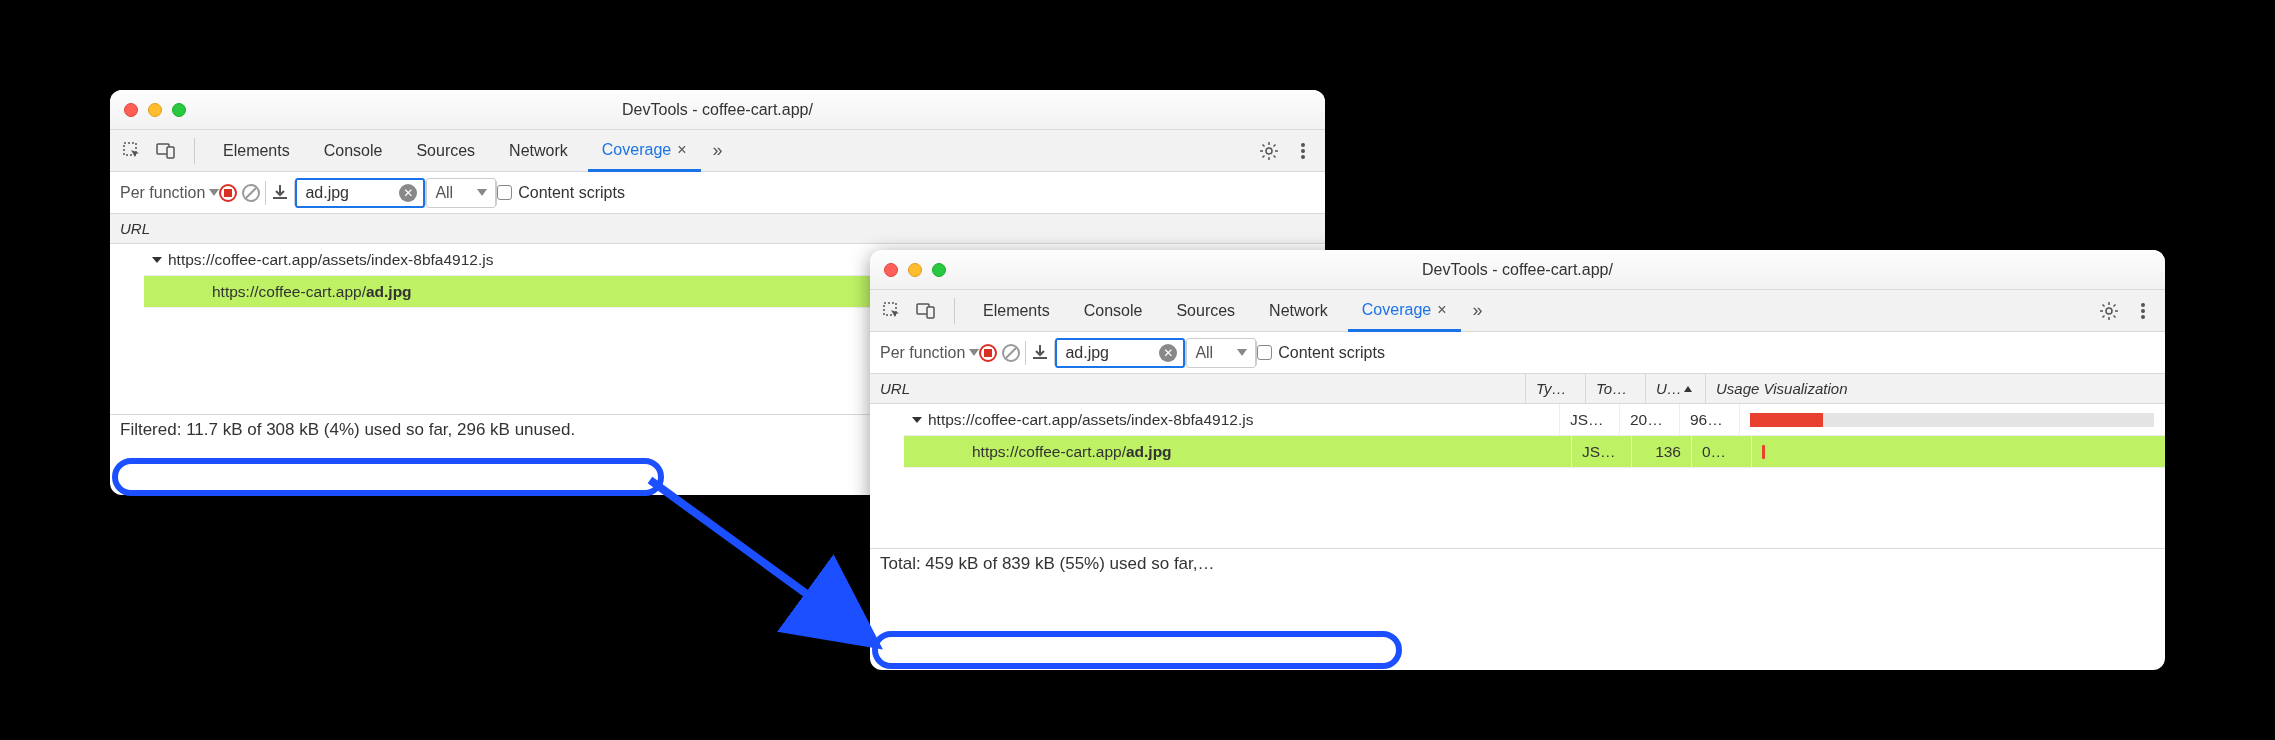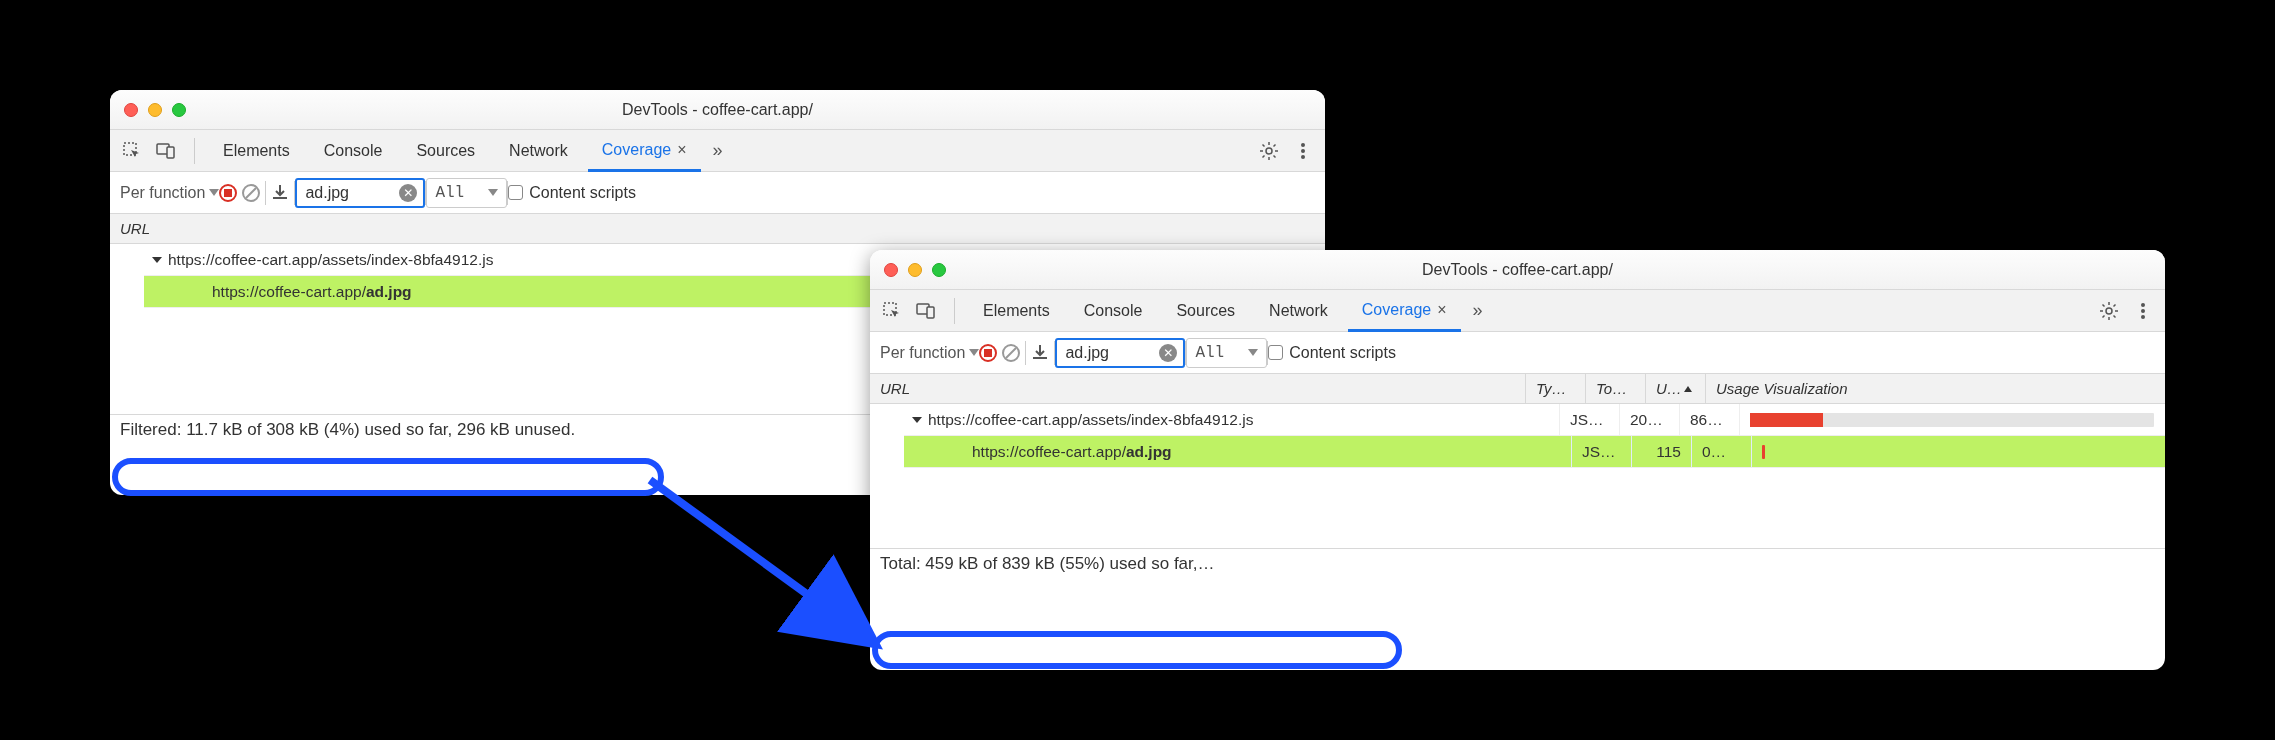--- a/index.html
+++ b/index.html
@@ -54,21 +54,21 @@
     display:flex; align-items:center; height:42px; border-bottom:1px solid #d8d8d8; background:#fff; padding:0 10px; gap:0; font-size:16px; color:#555;
   }
   .select { display:flex; align-items:center; gap:4px; cursor:pointer; }
   .caret { width:0;height:0;border-left:5px solid transparent;border-right:5px solid transparent;border-top:7px solid #888; }
   .rec-btn { width:18px;height:18px;border-radius:50%; border:2.5px solid #d93025; display:flex;align-items:center;justify-content:center;}
   .rec-btn::after{content:"";width:8px;height:8px;background:#d93025;}
   .divider { width:1px; height:24px; background:#ccc; }
   .search-box { display:flex; align-items:center; border:2px solid #1a73e8; border-radius:3px; padding:2px 6px; height:30px; background:#fff; }
   .search-box input { border:none; outline:none; font-size:16px; color:#333; width:96px; }
   .clear-x { width:18px;height:18px; border-radius:50%; background:#888; color:#fff; display:flex;align-items:center;justify-content:center; font-size:12px; cursor:pointer;}
-  .dropdown { display:flex; align-items:center; border:1px solid #ccc; border-radius:3px; padding:11px 8px; height:30px; background:#fff; gap:24px; cursor:pointer;font-family:Liberation Mono, monospace;}
+  .dropdown { display:flex; align-items:center; border:1px solid #ccc; border-radius:3px; padding:11px 8px; height:30px; background:#fff; gap:24px; cursor:pointer;}
   .checkbox { width:15px;height:15px; border:1.5px solid #888; border-radius:3px; display:inline-block; margin-right:6px; vertical-align:middle;}
   .cscripts { display:flex; align-items:center; color:#333; font-size:16px; cursor:pointer; }
   .headers { display:flex; background:#f2f2f2; border-bottom:1px solid #d8d8d8; height:30px; }
   .headers .col { padding:4px 10px; border-right:1px solid #d8d8d8; font-size:15px; color:#333; display:flex; align-items:center;font-style:italic; }
   .row { display:flex; height:32px; align-items:center; border-bottom:1px solid #eee; font-size:15.5px;margin-left:34px; }
   .row .col { padding:0 10px; border-right:1px solid transparent; display:flex; align-items:center; height:100%; }
   .row.alt { background:#bef264;padding-left:12px; }
   .disclose { width:0;height:0;border-top:5px solid transparent;border-bottom:5px solid transparent;border-left:6px solid #333; transform:rotate(90deg); margin-right:8px; display:inline-block;}
   .bold { font-weight:700; }
   .sort-ind { width:0;height:0;border-left:4px solid transparent;border-right:4px solid transparent;border-bottom:6px solid #333; margin-left:2px;}
@@ -275,34 +275,34 @@
       </div>
     <div class="col" style="flex:1;border-right:none">Usage Visualization</div>
   </div>
   <div class="row">
     <div class="col" style="width:656px;border-right:1px solid #eee">
         <span class="disclose"></span>
         <span>https://coffee-cart.app/assets/index-8bfa4912.js</span>
       </div>
     <div class="col" style="width:60px;border-right:1px solid #eee">JS…</div>
     <div class="col" style="width:60px;border-right:1px solid #eee">20…</div>
-    <div class="col" style="width:60px;border-right:1px solid #eee">86…</div>
+    <div class="col" style="width:60px;border-right:1px solid #eee">96…</div>
     <div class="col" style="flex:1">
         <div class="usage-bar" style="width:100%">
           <div class="fill" style="width:18%"></div>
         </div>
       </div>
   </div>
   <div class="row alt">
     <div class="col" style="width:656px;padding-left:56px;border-right:1px solid #e0ecf9">
         <span>https://coffee-cart.app/</span>
         <span class="bold">ad.jpg</span>
       </div>
     <div class="col" style="width:60px;border-right:1px solid #e0ecf9">JS…</div>
-    <div class="col" style="width:60px;border-right:1px solid #e0ecf9;justify-content:flex-end">115</div>
+    <div class="col" style="width:60px;border-right:1px solid #e0ecf9;justify-content:flex-end">136</div>
     <div class="col" style="width:60px;border-right:1px solid #e0ecf9">0…</div>
     <div class="col" style="flex:1">
         <div class="usage-bar" style="width:3px;background:#e8412f"></div>
       </div>
   </div>
   <div style="height:80px"></div>
   <div class="status">
     <span>Total: 459 kB of 839 kB (55%) used so far,…</span>
   </div>
 </div>

